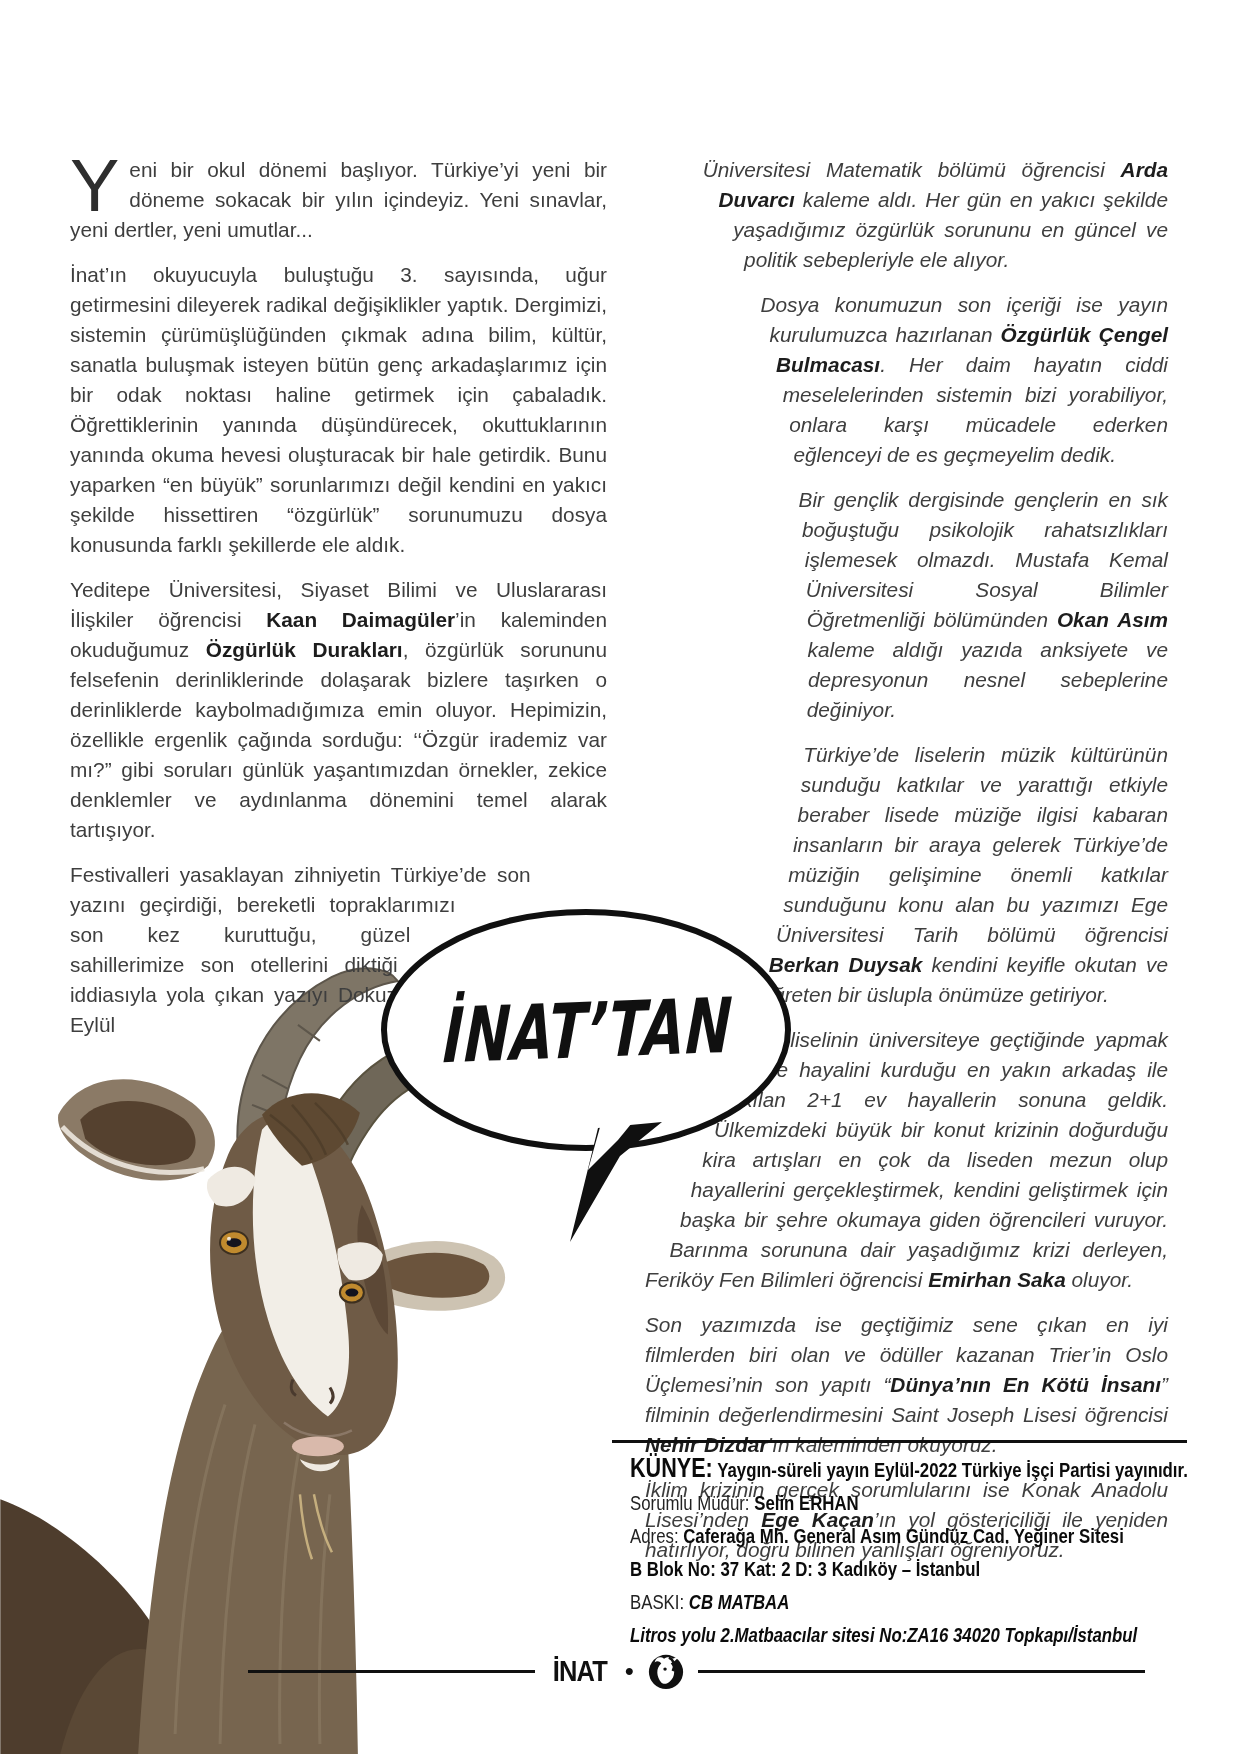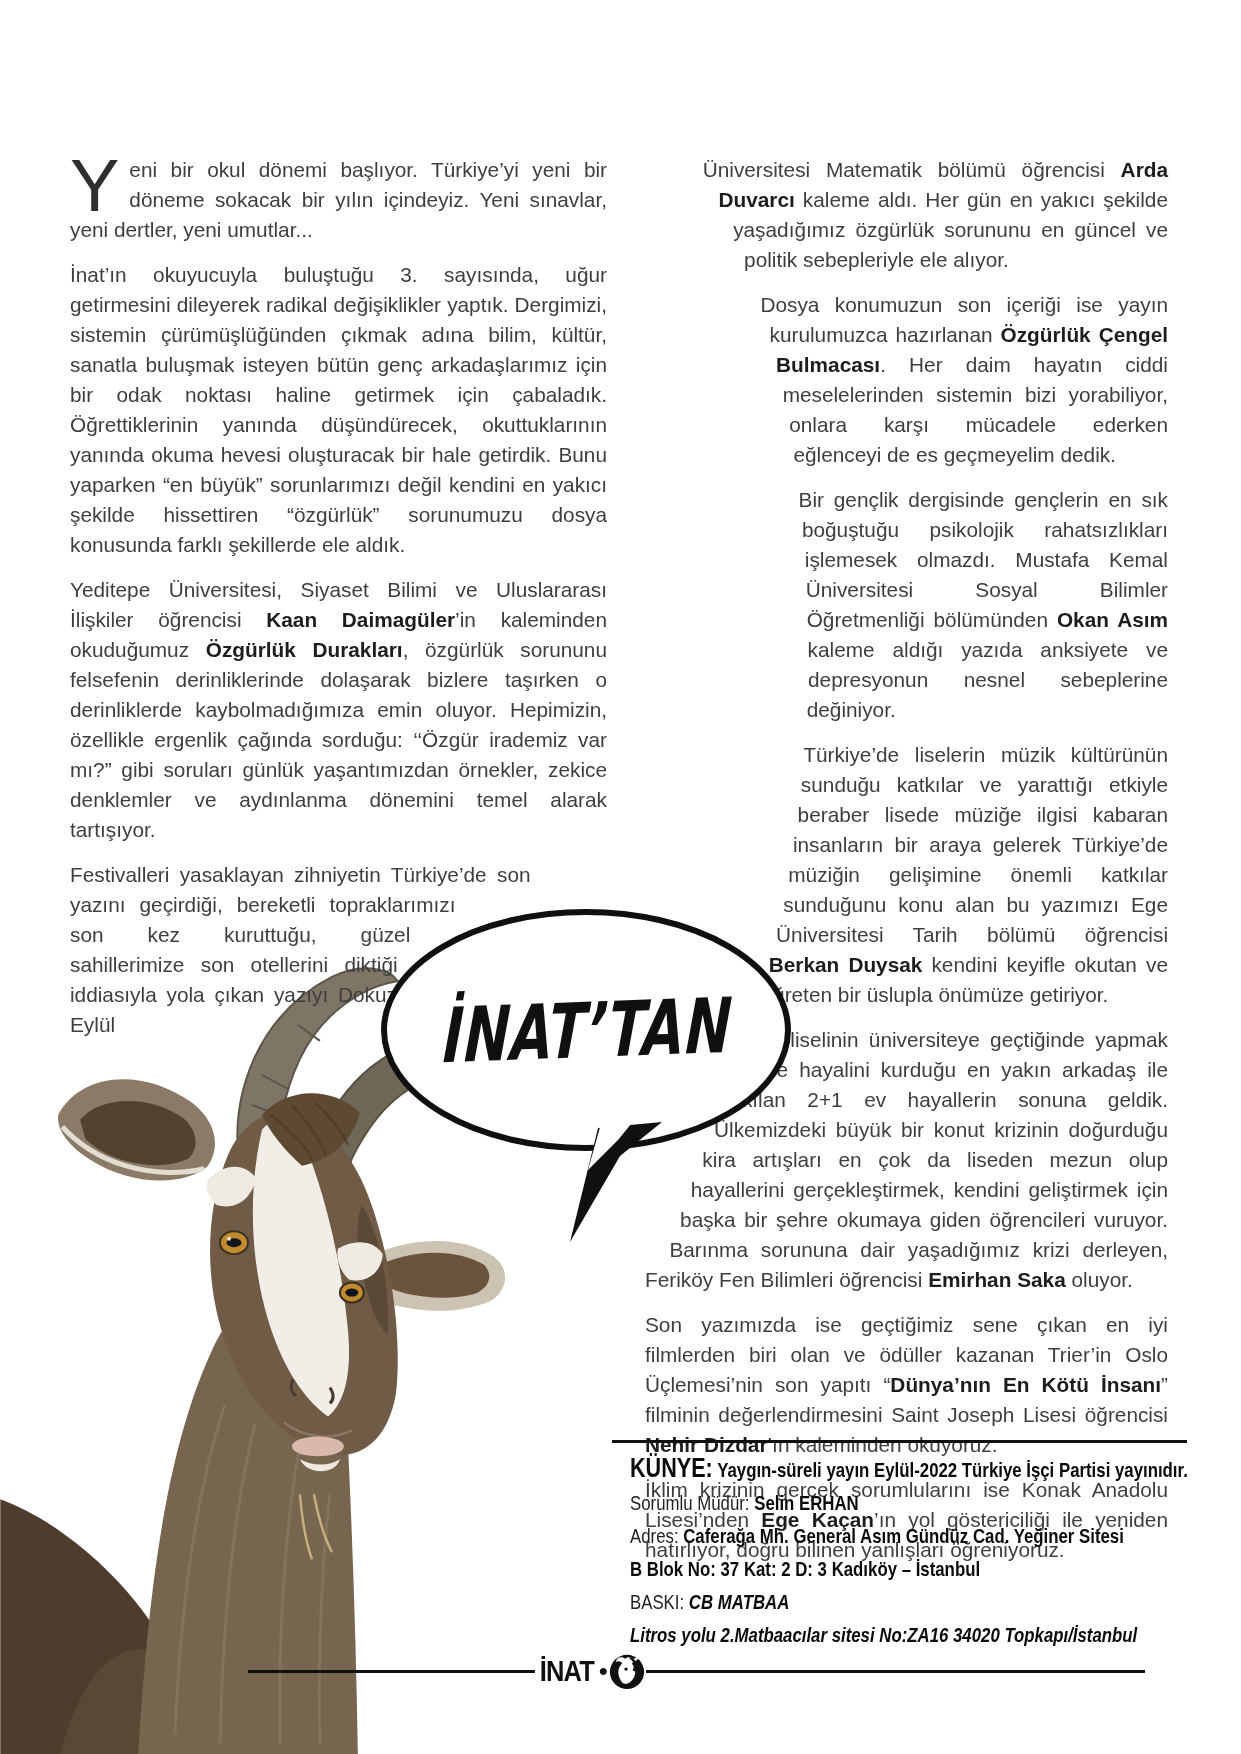--- a/index.html
+++ b/index.html
@@ -2,21 +2,21 @@
 <html lang="tr"><head>
 <meta charset="utf-8">
 <style>
   html,body{margin:0;padding:0;background:#ffffff;}
   .page{position:relative;width:1241px;height:1754px;background:#fff;overflow:hidden;
         font-family:"Liberation Sans",sans-serif;color:#3e3e3e;}
   
   .col{position:absolute;top:155px;font-size:20.8px;line-height:30px;text-align:justify;
        hyphens:auto;-webkit-hyphens:auto;}
   .col-left{left:70px;width:537px;}
-  .col-right{left:645px;width:523px;}
+  .col-right{left:645px;width:523px;font-style:italic;}
   .col p{margin:0 0 15px 0;}
   .col strong{font-weight:700;color:#1d1d1d;}
   .dropcap{float:left;font-size:74px;line-height:56px;padding:3px 10px 0 0;color:#2e2e2e;}
   
   .wrap-right{float:right;width:210px;height:128px;shape-margin:8px;
       shape-outside:polygon(100% 0%,100% 5%,70% 26%,30% 52%,8% 76%,3% 100%,100% 100%);}
   
   .wrap-left{float:left;width:170px;height:335px;margin-top:755px;shape-margin:10px;
       shape-outside:polygon(0% 0%,18% 0%,45% 8%,66% 17%,80% 27%,88% 38%,90% 48%,
                             85% 58%,76% 67%,62% 76%,42% 85%,22% 93%,6% 100%,0% 100%);}
@@ -32,21 +32,21 @@
   
   .kunye-divider{position:absolute;left:612px;top:1440px;width:575px;height:3px;background:#101010;}
   .kunye{position:absolute;left:630px;top:1452px;width:560px;color:#0d0d0d;}
   .kunye-line{white-space:nowrap;transform:scaleX(0.80);transform-origin:0 50%;
       font-size:21px;line-height:33px;font-weight:400;color:#222;}
   .kunye-line strong{font-weight:700;color:#0b0b0b;}
   .kunye-line .ital{font-style:italic;}
   .kunye-line:first-child strong:first-child{font-size:27px;}
   
   .footer{position:absolute;left:248px;top:1650px;width:897px;display:flex;
-      align-items:center;}
+      align-items:center;gap:13px;}
   .rule{height:3px;background:#101010;}
   .rule-left{width:287px;}
   .rule-right{flex:1;}
   .footer-brand{font-size:30px;font-weight:700;color:#101010;letter-spacing:-1px;
       transform:scaleX(0.85);transform-origin:center;line-height:1;}
   .footer-dot{font-size:26px;color:#101010;line-height:1;}
   .footer-logo{width:38px;height:42px;flex:0 0 auto;}
 </style>
 </head>
 <body>

